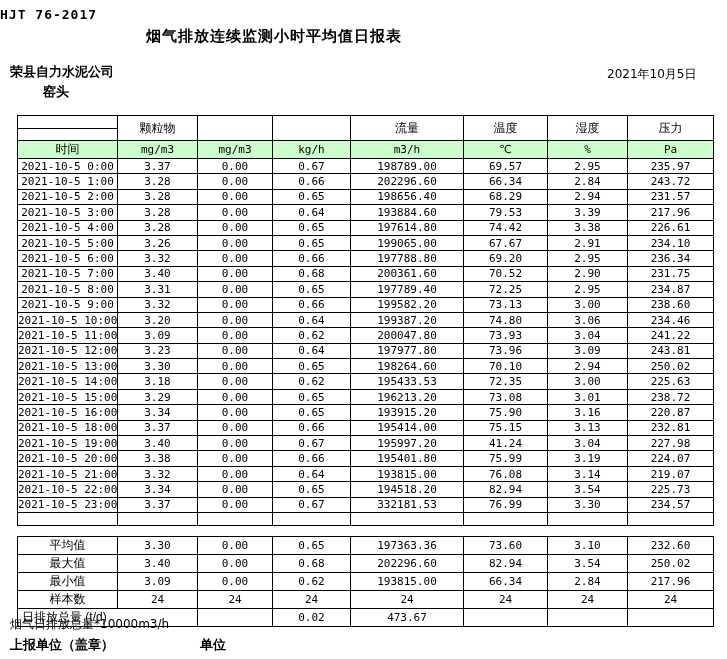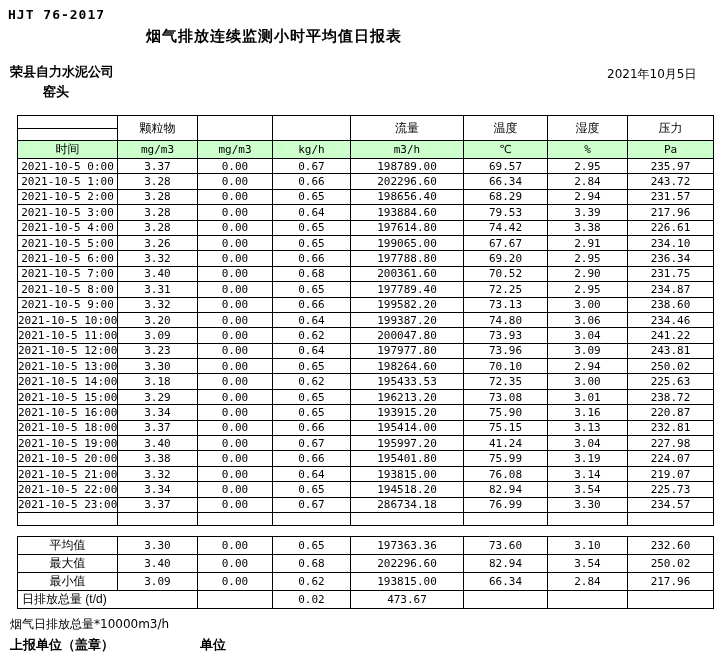--- a/index.html
+++ b/index.html
@@ -1,19 +1,19 @@
 <!DOCTYPE html>
 <html style="--hdr-green: #ccffcc;"><head>
 <meta charset="utf-8">
 <style>
   html,body{margin:0;padding:0;background:#fff;}
   .page{position:relative;width:727px;height:659px;background:#ffffff;color:#000;
         font-family:"DejaVu Sans",sans-serif;overflow:hidden;}
 
-  .std{position:absolute;left:8px;top:7px;font-family:"DejaVu Sans Mono",monospace;
+  .std{position:absolute;left:0;top:7px;font-family:"DejaVu Sans Mono",monospace;
        font-weight:bold;font-size:13px;letter-spacing:1px;}
   .title{position:absolute;left:146px;top:27px;font-size:15px;font-weight:bold;letter-spacing:1px;}
   .company{position:absolute;left:10px;top:63px;font-size:13px;font-weight:bold;}
   .station{position:absolute;left:10px;top:83px;font-size:13px;font-weight:bold;margin-left:33px;}
   .date{position:absolute;left:607px;top:66px;font-size:12px;}
 
   table{border-collapse:collapse;table-layout:fixed;position:absolute;left:17px;width:697px;}
   .main-table{top:115px;}
   .summary-table{top:536px;}
   td{border:1px solid #000;text-align:center;vertical-align:middle;padding:0;
@@ -300,21 +300,21 @@
           <td>194518.20</td>
           <td>82.94</td>
           <td>3.54</td>
           <td>225.73</td>
         </tr>
         <tr class="data">
           <td>2021-10-5 23:00</td>
           <td>3.37</td>
           <td>0.00</td>
           <td>0.67</td>
-          <td>286734.18</td>
+          <td>332181.53</td>
           <td>76.99</td>
           <td>3.30</td>
           <td>234.57</td>
         </tr>
         <tr class="blank">
           <td></td>
           <td></td>
           <td></td>
           <td></td>
           <td></td>
@@ -361,20 +361,30 @@
           <td class="slabel">最小值</td>
           <td>3.09</td>
           <td>0.00</td>
           <td>0.62</td>
           <td>193815.00</td>
           <td>66.34</td>
           <td>2.84</td>
           <td>217.96</td>
         </tr>
         <tr>
+          <td class="slabel">样本数</td>
+          <td>24</td>
+          <td>24</td>
+          <td>24</td>
+          <td>24</td>
+          <td>24</td>
+          <td>24</td>
+          <td>24</td>
+        </tr>
+        <tr>
           <td class="dtlabel" colspan="2">日排放总量 (t/d)</td>
           <td></td>
           <td>0.02</td>
           <td>473.67</td>
           <td></td>
           <td></td>
           <td></td>
         </tr>
       </tbody>
   </table>

